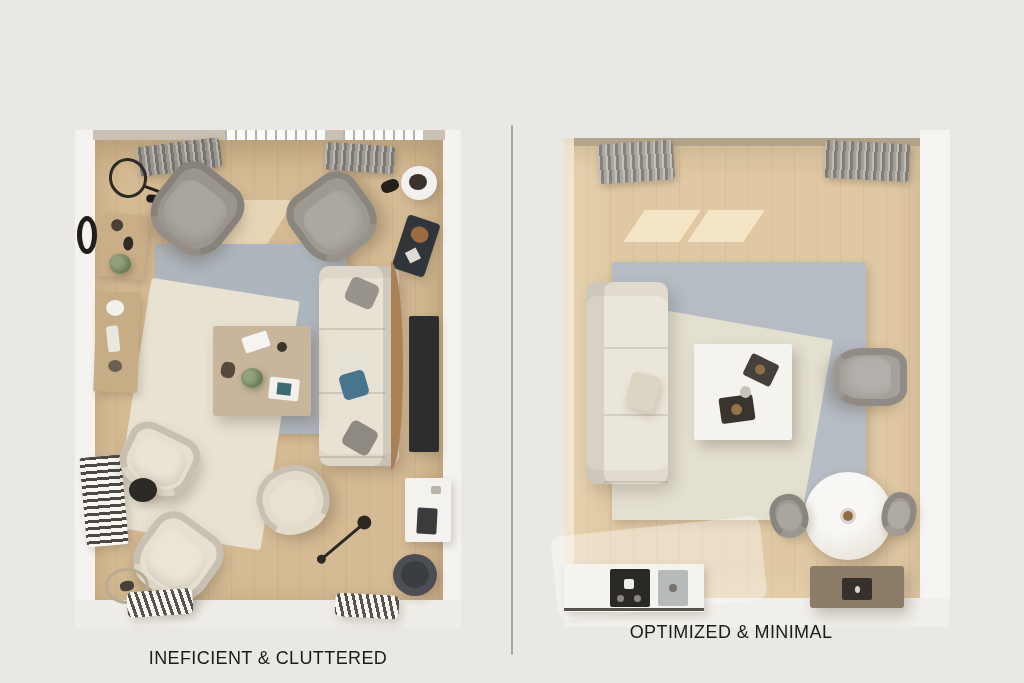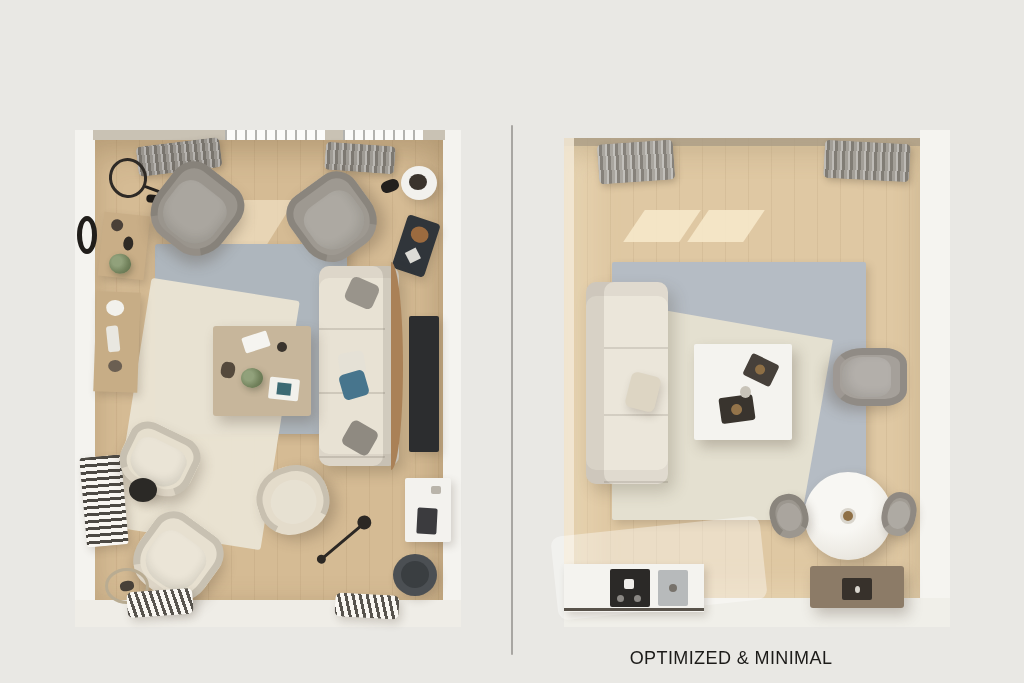--- a/index.html
+++ b/index.html
@@ -171,14 +171,15 @@
           <div class="fp" style="left: 7px; top: 26px; width: 7px; height: 7px; background-color: rgb(139, 136, 132); border-radius: 50%;"></div>
           <div class="fp" style="left: 24px; top: 26px; width: 7px; height: 7px; background-color: rgb(139, 136, 132); border-radius: 50%;"></div>
           <div class="fp" style="left: 14px; top: 10px; width: 10px; height: 10px; background-color: rgb(239, 237, 234); border-radius: 2px;"></div>
         </div>
         <div class="fp" style="left: 94px; top: 6px; width: 30px; height: 36px; background-color: rgb(183, 186, 187); border-radius: 2px;">
           <div class="fp" style="left: 11px; top: 14px; width: 8px; height: 8px; background-color: rgb(119, 114, 107); border-radius: 50%;"></div>
         </div>
         <div class="fp" style="left: 0px; top: 44px; width: 140px; height: 3px; background-color: rgb(89, 83, 75);"></div>
       </div>
     </div>
-  <div class="caption" id="caption-after" style="left: 538px; width: 386px; top: 646px;">OPTIMIZED &amp; MINIMAL</div>
+  <div class="caption" id="caption-before" style="left: 75px; width: 386px; top: 646px;">INEFICIENT &amp; CLUTTERED</div>
+  <div class="caption" id="caption-after" style="left: 538px; width: 386px; top: 620px;">OPTIMIZED &amp; MINIMAL</div>
 </div>
 
 </body></html>

